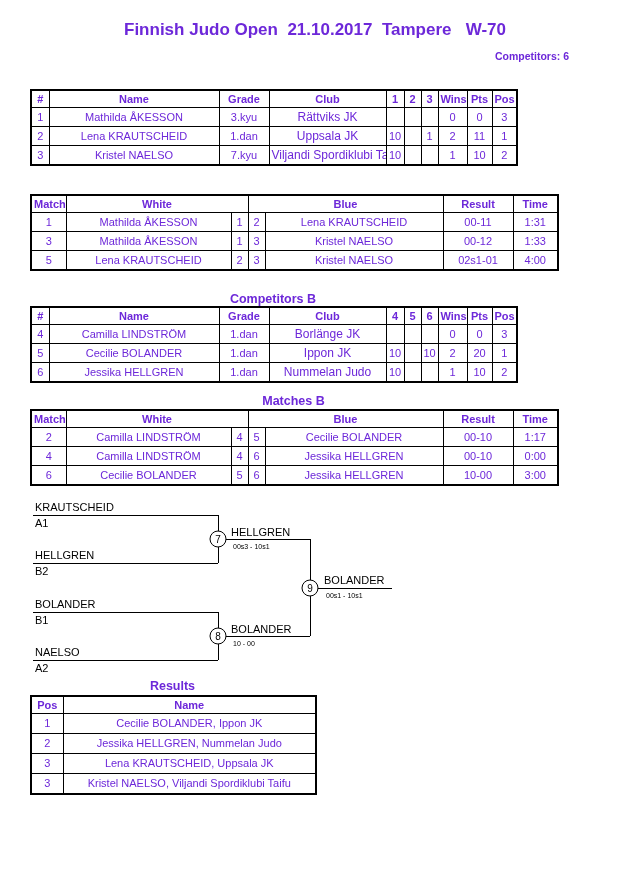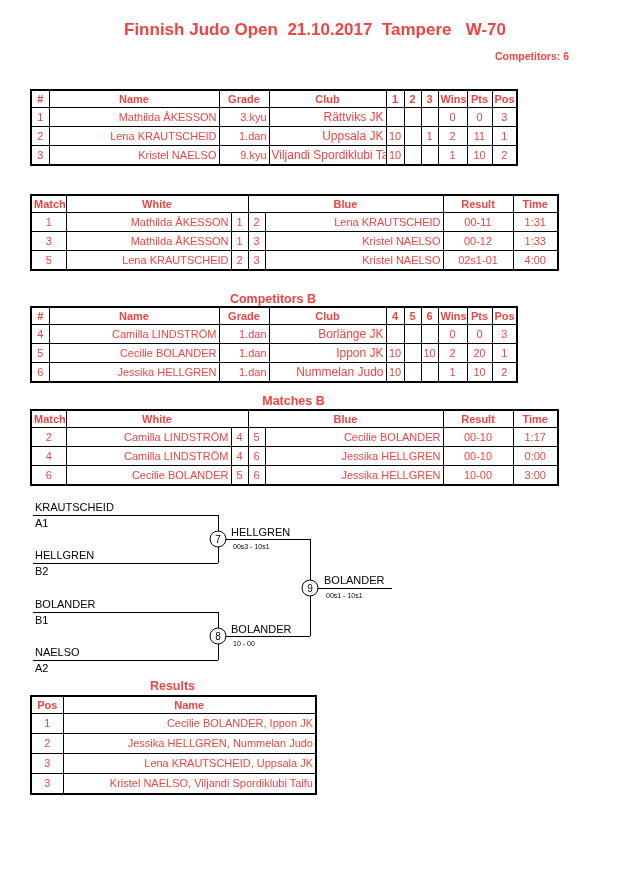--- a/index.html
+++ b/index.html
@@ -1,32 +1,32 @@
 <!DOCTYPE html>
 <html><head>
 <meta charset="utf-8">
 <style>
   html,body{margin:0;padding:0;background:#fff;}
-  .page{position:relative;width:602px;height:891px;background:#fff;color:#ef4444;
+  .page{position:relative;width:602px;height:891px;background:#fff;color:#6d28d9;
         font-family:"Liberation Sans",sans-serif;overflow:hidden;}
   .title{position:absolute;top:20px;left:0;width:630px;text-align:center;
          font-size:17px;font-weight:bold;white-space:pre-wrap;}
   .comp-count{position:absolute;top:50px;right:33px;font-size:10.5px;font-weight:bold;margin-left:12px;}
   .hd{position:absolute;font-size:12.5px;font-weight:bold;text-align:center;}
   .h-comp-a{top:69px;left:30px;width:486px;}
   .h-match-a{top:179px;left:30px;width:527px;}
   .h-comp-b{top:292px;left:30px;width:486px;}
   .h-match-b{top:394px;left:30px;width:527px;}
   .h-results{top:679px;left:30px;width:285px;}
   .tbl{position:absolute;border-collapse:collapse;table-layout:fixed;border:2px solid #000;background:#fff;}
   .tbl th,.tbl td{border:1px solid #000;font-size:11px;line-height:13px;padding:0 2px;
                   text-align:center;overflow:hidden;white-space:nowrap;}
   .tbl th{font-weight:bold;height:16px;}
   .tbl td{height:18px;font-weight:normal;}
-  .tbl td.l{text-align:right;}
+  .tbl td.l{text-align:center;}
   .tbl td.club{font-size:12px;}
   .t-comp-a{top:89px;left:30px;width:486px;}
   .t-match-a{top:194px;left:30px;width:527px;}
   .t-comp-b{top:306px;left:30px;width:486px;}
   .t-match-b{top:409px;left:30px;width:527px;}
   .t-results{top:695px;left:30px;width:285px;}
   .t-results td{height:19px;}
   col.c18{width:18px;} col.c170{width:170px;} col.c50{width:50px;} col.c117{width:117px;}
   col.c17{width:17px;} col.c29{width:29px;} col.c25{width:25px;}
   col.c35{width:35px;} col.c165{width:165px;} col.c178{width:178px;} col.c70{width:70px;} col.c45{width:45px;}
@@ -96,21 +96,21 @@
         <td>10</td>
         <td></td>
         <td>1</td>
         <td>2</td>
         <td>11</td>
         <td>1</td>
       </tr>
       <tr>
         <td>3</td>
         <td class="l">Kristel NAELSO</td>
-        <td class="l">9.kyu</td>
+        <td class="l">7.kyu</td>
         <td class="l club">Viljandi Spordiklubi Taifu</td>
         <td>10</td>
         <td></td>
         <td></td>
         <td>1</td>
         <td>10</td>
         <td>2</td>
       </tr>
     </tbody>
   </table>

